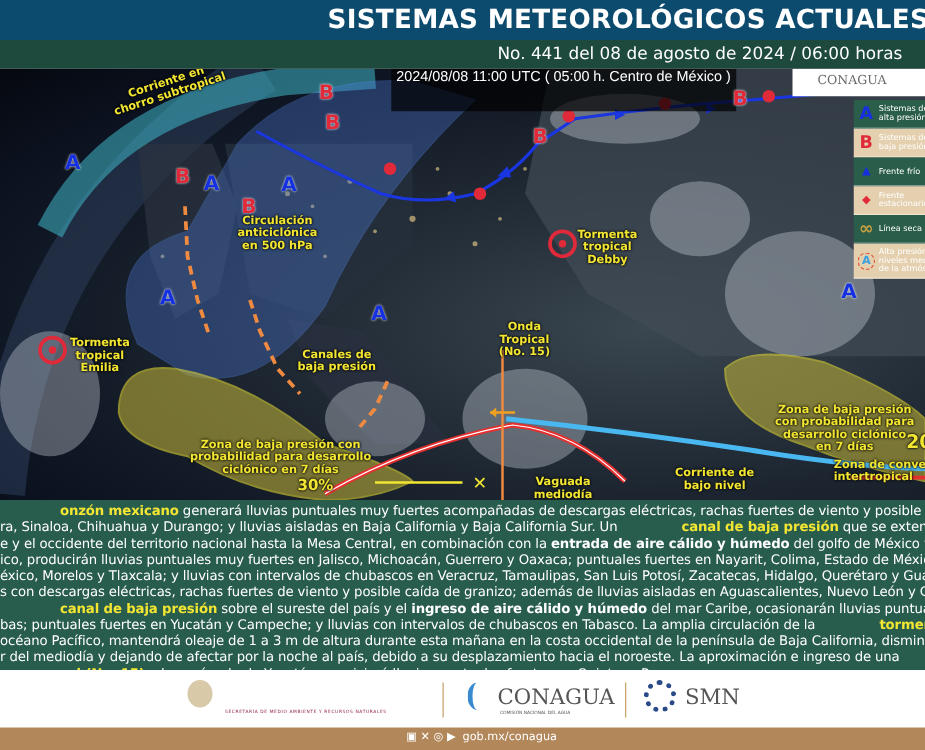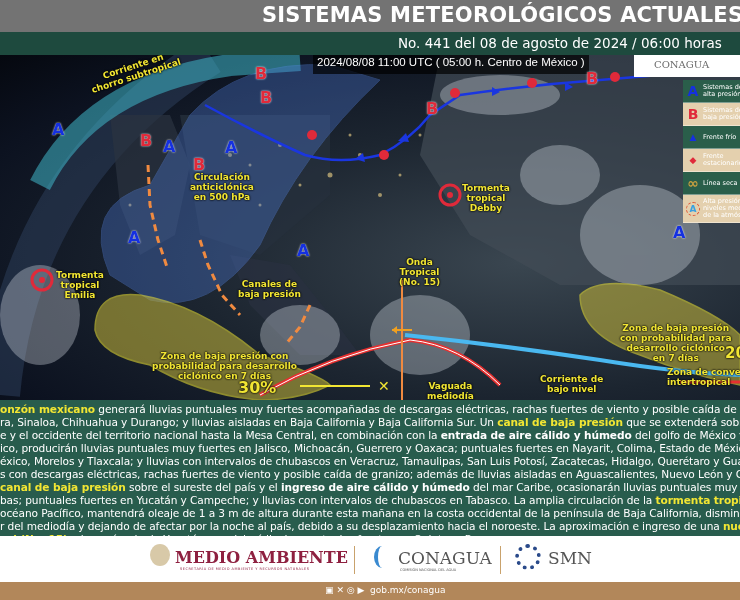--- a/index.html
+++ b/index.html
@@ -1,40 +1,40 @@
 <!DOCTYPE html>
 <html><head>
 <meta charset="utf-8">
 <style>
   * { box-sizing: border-box; margin: 0; padding: 0; }
   body { width: 740px; height: 600px; overflow: hidden; background: #fff; font-family: "DejaVu Sans", sans-serif; position: relative; }
-  .hdr1 { position: absolute; left: 0; top: 0; width: 740px; height: 35px; background: #737373; }
+  .hdr1 { position: absolute; left: 0; top: 0; width: 740px; height: 35px; background: #0c4a6e; }
   .hdr1 .title { position: absolute; left: 262px; top: 3px; font-size: 21px; font-weight: bold; color: #fff; white-space: nowrap; letter-spacing: 0.2px; font-family: "DejaVu Sans", sans-serif; }
   .hdr2 { position: absolute; left: 0; top: 32px; width: 740px; height: 23px; background: #1e4a3e; }
   .hdr2 .sub { position: absolute; left: 398px; top: 3px; font-size: 13.5px; color: #fff; white-space: nowrap; text-align: right; }
   .map { position: absolute; left: 0; top: 55px; width: 740px; height: 345px; background: radial-gradient(ellipse at 70% 60%, #3a4650 0%, #1c2530 45%, #0c1220 80%, #05080f 100%); overflow: hidden; }
   .map svg { position: absolute; left: 0; top: 0; }
-  .ts { position: absolute; left: 313px; top: 0; height: 19px; background: rgba(0,0,0,0.7); color: #fff; font-size: 11.5px; padding: 1px 4px; white-space: nowrap; font-family: "Liberation Sans", sans-serif; }
+  .ts { position: absolute; left: 313px; top: 0; height: 34px; background: rgba(0,0,0,0.7); color: #fff; font-size: 11.5px; padding: 1px 4px; white-space: nowrap; font-family: "Liberation Sans", sans-serif; }
   .logo-box { position: absolute; left: 634px; top: 0; width: 106px; height: 22px; background: #fff; }
   .logo-box .t { position: absolute; left: 20px; top: 4px; font-size: 10px; color: #6b6b6b; font-family: "DejaVu Serif", serif; }
   .lbl { position: absolute; color: #f2e633; font-size: 9px; font-weight: bold; text-align: center; line-height: 10px; text-shadow: 0 0 2px #000, 0 0 2px #000; white-space: nowrap; }
   .sym { position: absolute; font-weight: bold; font-size: 16px; line-height: 16px; text-shadow: 0 0 2px #fff; }
   .sym.A { color: #1530e0; }
   .sym.B { color: #e02a3a; }
   .legend { position: absolute; left: 683px; top: 80px; width: 57px; }
   .leg-item { height: 23px; display: flex; align-items: center; padding-left: 3px; border-bottom: 1px solid rgba(255,255,255,0.4); }
   .leg-item.g { background: #2a5e4a; }
   .leg-item.c { background: #e4d0ae; }
   .leg-item .ic { width: 14px; font-size: 14px; font-weight: bold; text-align: center; flex: none; }
   .leg-item .tx { font-size: 6.5px; line-height: 7px; margin-left: 3px; white-space: nowrap; }
   .leg-item.g .tx { color: #fff; }
   .leg-item.c .tx { color: #fff; }
   .text-block { position: absolute; left: 0; top: 400px; width: 740px; height: 136px; background: #285c4d; padding: 3px 0 0 0; }
   .text-block p { font-size: 10.6px; line-height: 13px; color: #fff; white-space: nowrap; overflow: hidden; letter-spacing: -0.1px; }
-  .hl { color: #f2e633; font-weight: bold; }
+  .hl { color: #f2e633; font-weight: bold; margin-left: 48px; }
   .bd { font-weight: bold; }
   .logos { position: absolute; left: 0; top: 536px; width: 740px; height: 46px; background: #fff; }
   .logos .ma { position: absolute; left: 175px; top: 12px; font-family: "DejaVu Serif", serif; font-size: 16px; color: #8e2040; font-weight: bold; }
   .logos .ma-sub { position: absolute; left: 180px; top: 31px; font-size: 3.5px; color: #8e2040; letter-spacing: 0.5px; }
   .logos .cn { position: absolute; left: 398px; top: 12px; font-family: "DejaVu Serif", serif; font-size: 17px; color: #555; }
   .logos .cn-sub { position: absolute; left: 400px; top: 32px; font-size: 3.5px; color: #555; }
   .logos .smn { position: absolute; left: 548px; top: 12px; font-family: "DejaVu Serif", serif; font-size: 17px; color: #555; }
   .logos .sep { position: absolute; top: 10px; width: 1px; height: 28px; background: #c9a26c; }
   .footer { position: absolute; left: 0; top: 582px; width: 740px; height: 18px; background: #b2875a; }
   .footer .icons { position: absolute; left: 325px; top: 3px; font-size: 9px; color: #fff; }
@@ -161,21 +161,21 @@
 tropical
 Debby</div>
   <div class="lbl" style="left:56px;top:215px;white-space:pre;">Tormenta
 tropical
 Emilia</div>
   <div class="lbl" style="left:238px;top:224px;white-space:pre;">Canales de
 baja presión</div>
   <div class="lbl" style="left:152px;top:296px;white-space:pre;">Zona de baja presión con
 probabilidad para desarrollo
 ciclónico en 7 días</div>
-  <div class="lbl" style="left:238px;top:325px;font-size:16px;line-height:16px;">30%</div>
+  <div class="lbl" style="left:238px;top:325px;font-size:12px;line-height:16px;">30%</div>
   <div class="lbl" style="left:399px;top:202px;white-space:pre;text-align:center;">Onda
 Tropical
 (No. 15)</div>
   <div class="lbl" style="left:427px;top:326px;white-space:pre;">Vaguada
 mediodía</div>
   <div class="lbl" style="left:620px;top:268px;white-space:pre;">Zona de baja presión
 con probabilidad para
 desarrollo ciclónico
 en 7 días</div>
   <div class="lbl" style="left:725px;top:291px;font-size:15px;line-height:15px;">20%</div>
@@ -226,21 +226,20 @@
     <p><span>s con descargas eléctricas, rachas fuertes de viento y posible caída de granizo; además de lluvias aisladas en Aguascalientes, Nuevo León y Coahuila.</span></p>
     <p><span class="hl">canal de baja presión</span><span> sobre el sureste del país y el </span><span class="bd">ingreso de aire cálido y húmedo</span><span> del mar Caribe, ocasionarán lluvias puntuales muy fuertes</span></p>
     <p><span>bas; puntuales fuertes en Yucatán y Campeche; y lluvias con intervalos de chubascos en Tabasco. La amplia circulación de la </span><span class="hl">tormenta tropical Emilia</span></p>
     <p><span>océano Pacífico, mantendrá oleaje de 1 a 3 m de altura durante esta mañana en la costa occidental de la península de Baja California, disminuyendo</span></p>
     <p><span>r del mediodía y dejando de afectar por la noche al país, debido a su desplazamiento hacia el noroeste. La aproximación e ingreso de una </span><span class="hl">nueva onda</span></p>
     <p><span class="hl">cal (No. 15)</span><span> a la península de Yucatán, propiciará lluvias puntuales fuertes en Quintana Roo.</span></p>
   </div>
 
 <div class="logos">
   <div style="position:absolute;left:150px;top:8px;width:20px;height:22px;border-radius:50%;background:#d8c9a8;"></div>
-  <div class="ma">MEDIO AMBIENTE</div>
   <div class="ma-sub">SECRETARÍA DE MEDIO AMBIENTE Y RECURSOS NATURALES</div>
   <div class="sep" style="left:354px"></div>
   <div style="position:absolute;left:374px;top:10px;width:16px;height:22px;border-left:4px solid #3a8ad0;border-radius:50% 0 0 50%;"></div>
   <div class="cn">CONAGUA</div>
   <div class="cn-sub">COMISIÓN NACIONAL DEL AGUA</div>
   <div class="sep" style="left:500px"></div>
   <div style="position:absolute;left:515px;top:8px;width:26px;height:26px;border-radius:50%;border:4px dotted #2a4a8a;"></div>
   <div class="smn">SMN</div>
 </div>
 

